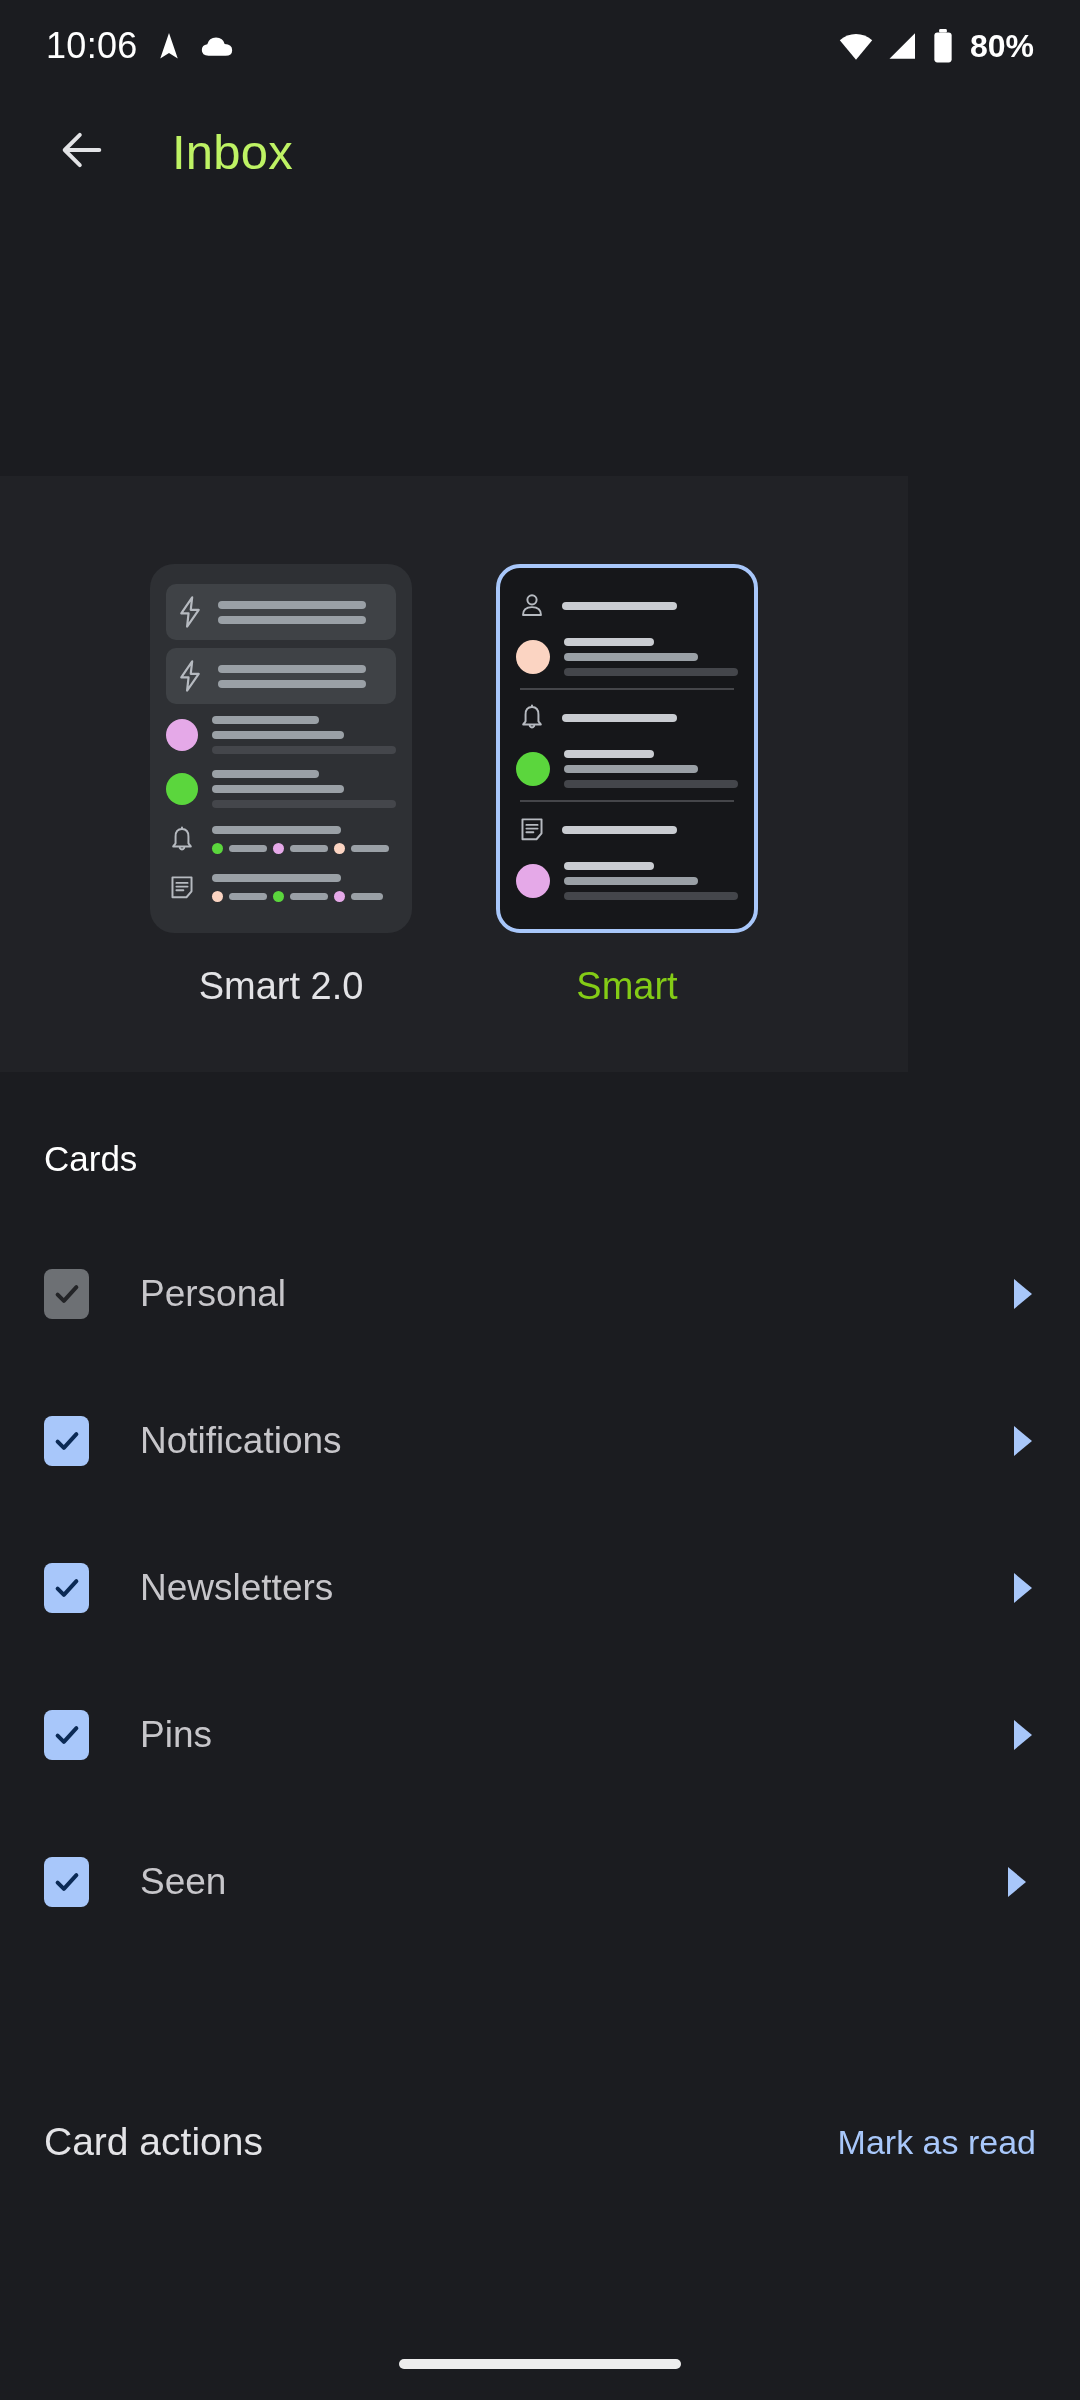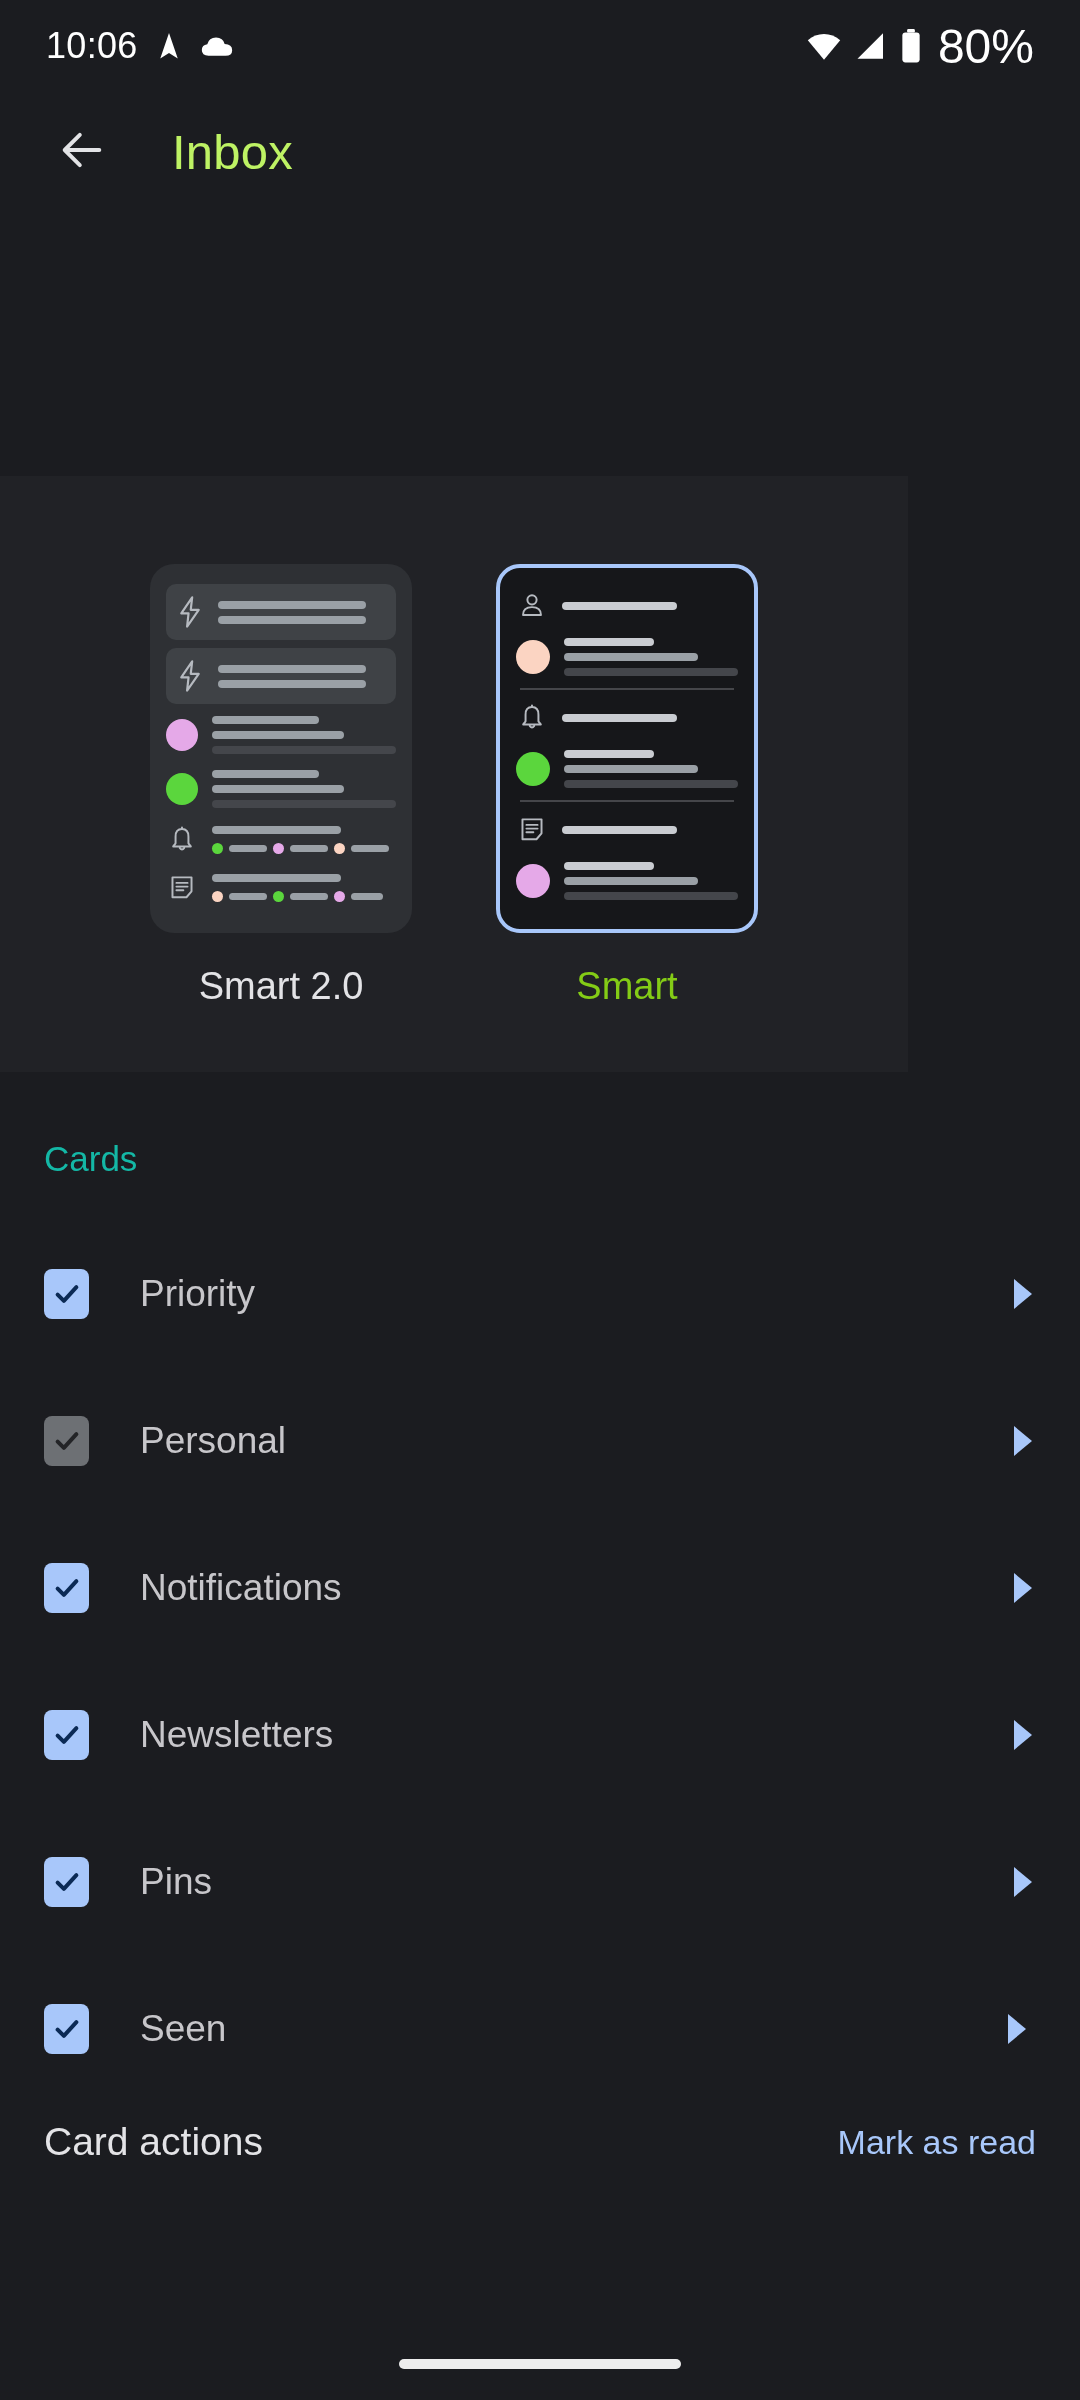--- a/index.html
+++ b/index.html
@@ -22,21 +22,21 @@
     width: 1080px; height: 92px;
     display: flex; align-items: center;
     padding: 4px 46px;
     background: #1B1C20;
   }
   #status-left { display: flex; align-items: center; gap: 16px; }
   #status-right { margin-left: auto; display: flex; align-items: center; gap: 12px; }
   .clock {
     color: #FFFFFF; font-size: 36px; letter-spacing: 0.3px;
   }
-  .battery-text { color: #FFFFFF; font-size: 48px; margin-left: 4px; }
+  .battery-text { color: #FFFFFF; font-size: 32px; margin-left: 4px; font-weight: bold; }
   .sb-icon { display: inline-flex; align-items: center; justify-content: center; }
 
   
   #app-bar {
     position: absolute; top: 92px; left: 0;
     width: 1080px; height: 120px;
     display: flex; align-items: center;
     padding-left: 40px;
   }
   #back-button {
@@ -113,21 +113,21 @@
   .divider-line { height: 2px; background: #45464A; margin: 12px 4px; }
 
   
   #cards-section {
     position: absolute; top: 1072px; left: 0;
     width: 1080px; height: 1328px;
     background: #1B1C20;
   }
   #cards-heading {
     position: absolute; top: 67px; left: 44px;
-    color: #14b8a6; font-size: 35px; text-align: center;
+    color: #ffffff; font-size: 35px; text-align: center;
   }
   #cards-list { position: absolute; top: 148px; left: 0; width: 1080px; }
   .card-row {
     height: 147px;
     display: flex; align-items: center;
     padding: 0 44px 0 44px;
   }
   .checkbox {
     width: 45px; height: 50px;
     border-radius: 8px;
@@ -369,96 +369,83 @@
       <div class="type-label selected">Smart</div>
     </div>
 
   </div>
 
   <div id="cards-section">
     <div id="cards-heading">Cards</div>
 
     <div id="cards-list">
 
+
+      <div class="card-row">
+        <div class="checkbox disabled">
+          <svg width="30" height="30" viewBox="0 0 24 24">
+              <path d="M4.5 12.5 L9.5 17.5 L19.5 6.5" fill="none" stroke="#232427" stroke-width="3.2" stroke-linecap="round" stroke-linejoin="round"></path>
+            </svg>
+        </div>
+        <div class="card-label">Personal</div>
+        <div class="chev">
+          <svg width="26" height="34" viewBox="0 0 13 17">
+              <path d="M2 1 L11 8.5 L2 16 Z" fill="#A8C7FA"></path>
+            </svg>
+        </div>
+      </div>
+
       <div class="card-row">
         <div class="checkbox on">
           <svg width="30" height="30" viewBox="0 0 24 24">
               <path d="M4.5 12.5 L9.5 17.5 L19.5 6.5" fill="none" stroke="#0B2A55" stroke-width="3.2" stroke-linecap="round" stroke-linejoin="round"></path>
             </svg>
         </div>
-        <div class="card-label">Priority</div>
-        <div class="chev">
-          <svg width="26" height="34" viewBox="0 0 13 17">
-              <path d="M2 1 L11 8.5 L2 16 Z" fill="#A8C7FA"></path>
-            </svg>
-        </div>
-      </div>
-
-      <div class="card-row">
-        <div class="checkbox disabled">
-          <svg width="30" height="30" viewBox="0 0 24 24">
-              <path d="M4.5 12.5 L9.5 17.5 L19.5 6.5" fill="none" stroke="#232427" stroke-width="3.2" stroke-linecap="round" stroke-linejoin="round"></path>
-            </svg>
-        </div>
-        <div class="card-label">Personal</div>
+        <div class="card-label">Notifications</div>
         <div class="chev">
           <svg width="26" height="34" viewBox="0 0 13 17">
               <path d="M2 1 L11 8.5 L2 16 Z" fill="#A8C7FA"></path>
             </svg>
         </div>
       </div>
 
       <div class="card-row">
         <div class="checkbox on">
           <svg width="30" height="30" viewBox="0 0 24 24">
               <path d="M4.5 12.5 L9.5 17.5 L19.5 6.5" fill="none" stroke="#0B2A55" stroke-width="3.2" stroke-linecap="round" stroke-linejoin="round"></path>
             </svg>
         </div>
-        <div class="card-label">Notifications</div>
+        <div class="card-label">Newsletters</div>
         <div class="chev">
           <svg width="26" height="34" viewBox="0 0 13 17">
               <path d="M2 1 L11 8.5 L2 16 Z" fill="#A8C7FA"></path>
             </svg>
         </div>
       </div>
 
       <div class="card-row">
         <div class="checkbox on">
           <svg width="30" height="30" viewBox="0 0 24 24">
               <path d="M4.5 12.5 L9.5 17.5 L19.5 6.5" fill="none" stroke="#0B2A55" stroke-width="3.2" stroke-linecap="round" stroke-linejoin="round"></path>
             </svg>
         </div>
-        <div class="card-label">Newsletters</div>
+        <div class="card-label">Pins</div>
         <div class="chev">
           <svg width="26" height="34" viewBox="0 0 13 17">
               <path d="M2 1 L11 8.5 L2 16 Z" fill="#A8C7FA"></path>
             </svg>
         </div>
       </div>
 
       <div class="card-row">
         <div class="checkbox on">
           <svg width="30" height="30" viewBox="0 0 24 24">
               <path d="M4.5 12.5 L9.5 17.5 L19.5 6.5" fill="none" stroke="#0B2A55" stroke-width="3.2" stroke-linecap="round" stroke-linejoin="round"></path>
             </svg>
         </div>
-        <div class="card-label">Pins</div>
-        <div class="chev">
-          <svg width="26" height="34" viewBox="0 0 13 17">
-              <path d="M2 1 L11 8.5 L2 16 Z" fill="#A8C7FA"></path>
-            </svg>
-        </div>
-      </div>
-
-      <div class="card-row">
-        <div class="checkbox on">
-          <svg width="30" height="30" viewBox="0 0 24 24">
-              <path d="M4.5 12.5 L9.5 17.5 L19.5 6.5" fill="none" stroke="#0B2A55" stroke-width="3.2" stroke-linecap="round" stroke-linejoin="round"></path>
-            </svg>
-        </div>
         <div class="card-label">Seen</div>
         <div class="chev" style="margin-right:6px">
           <svg width="26" height="34" viewBox="0 0 13 17">
               <path d="M2 1 L11 8.5 L2 16 Z" fill="#A8C7FA"></path>
             </svg>
         </div>
       </div>
 
     </div>
 

